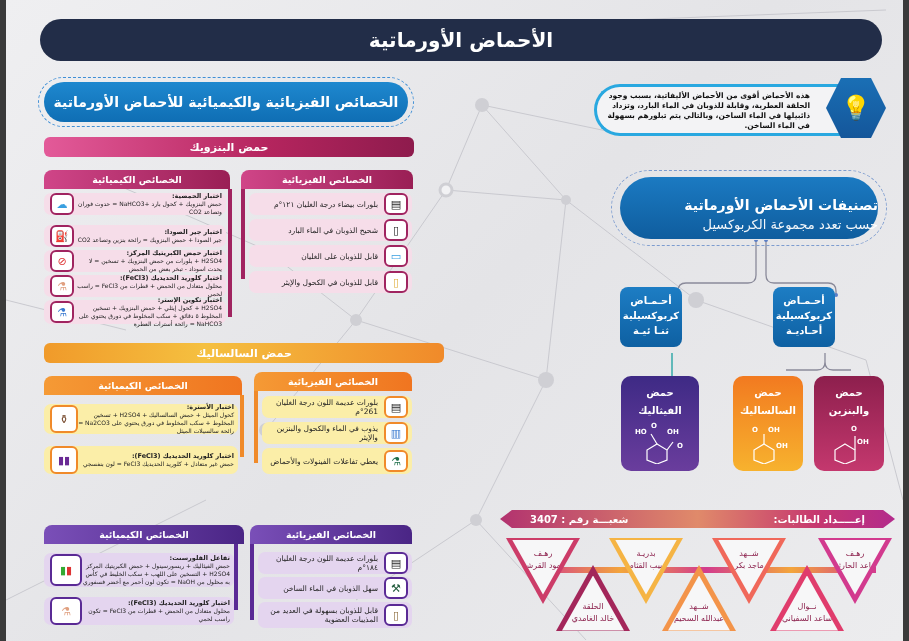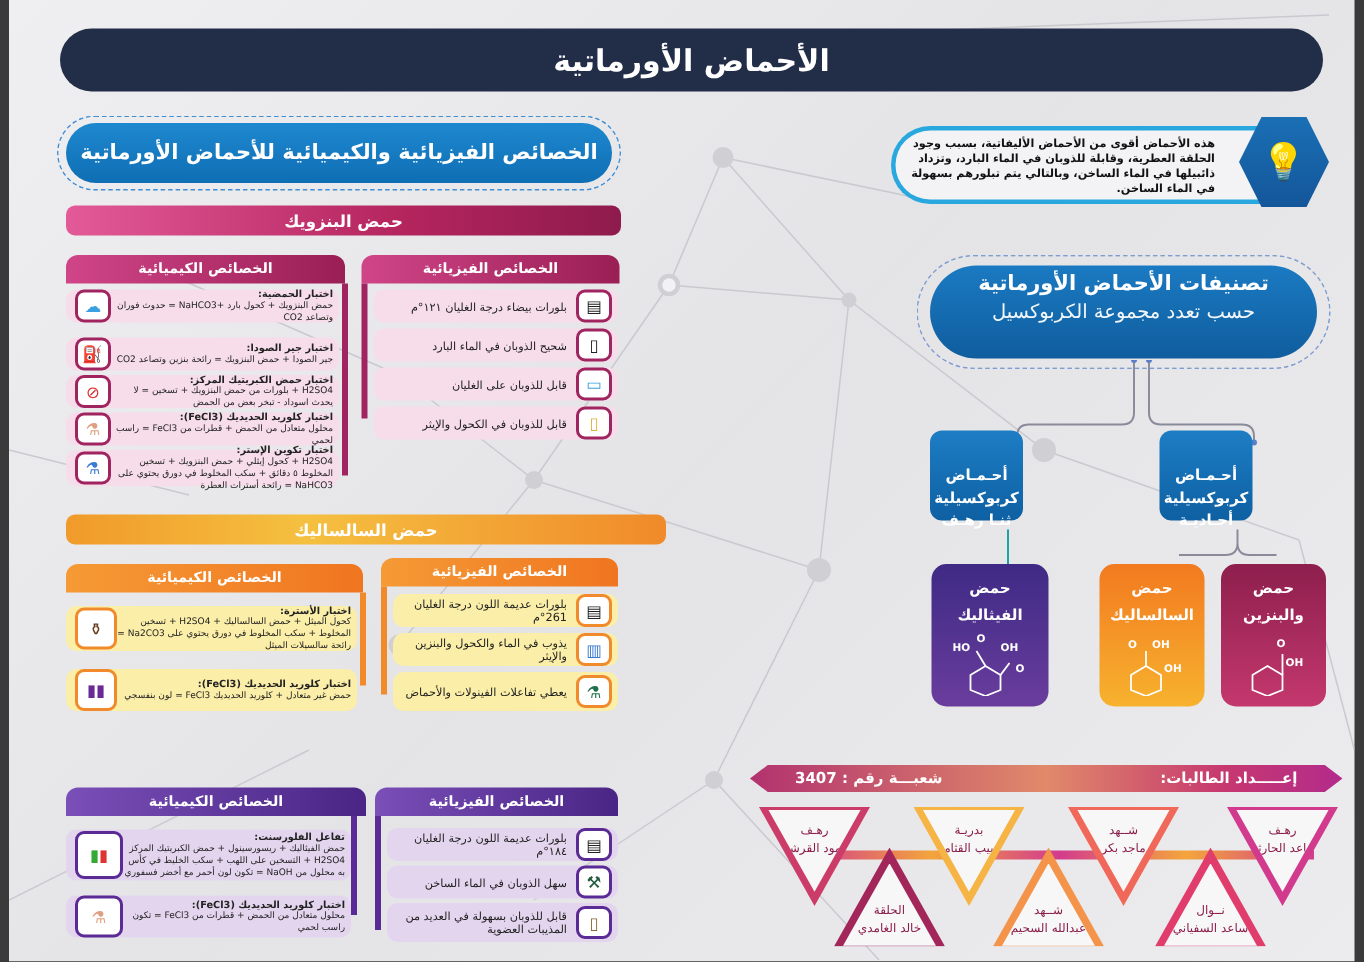--- a/index.html
+++ b/index.html
@@ -34,24 +34,24 @@
 .sal-ico{border-color:#f08a2a}
 .pht-item{background:#e4d5ef}
 .pht-ico{border-color:#5a2a95}
 .chem{direction:rtl;font-size:6px;color:#222;line-height:8px}
 .chem b{font-size:6.5px;display:block}
 
 .info{left:588px;top:84px;width:276px;height:52px;border:3px solid #29a8e0;border-radius:26px;background:#f3f3f5;border-right:none;padding:4px 60px 4px 8px;font-size:7.5px;line-height:10px;color:#111;font-weight:bold}
 .hex{left:820px;top:78px;width:60px;height:60px;background:linear-gradient(180deg,#1a6fb5,#14569a);clip-path:polygon(25% 0,75% 0,100% 50%,75% 100%,25% 100%,0 50%);display:flex;align-items:center;justify-content:center;font-size:24px}
 
 .cls-wrap{left:605px;top:170px;width:276px;height:76px;border:1.5px dashed #7d9ccf;border-radius:38px}
-.cls{left:614px;top:177px;width:258px;height:62px;background:linear-gradient(180deg,#1b7ac2,#0f5d9e);border-radius:31px;color:#fff;text-align:center;padding-top:4px}
+.cls{left:614px;top:177px;width:258px;height:62px;background:linear-gradient(180deg,#1b7ac2,#0f5d9e);border-radius:31px;color:#fff;text-align:right;padding-top:20px}
 .cls .t1{font-size:14px;font-weight:bold}
 .cls .t2{font-size:13px;margin-top:4px;opacity:.95}
-.sub{width:62px;height:60px;background:linear-gradient(180deg,#1d7dc4,#0e60a2);border-radius:8px;color:#fff;font-size:10px;font-weight:bold;text-align:center;line-height:15px;padding-top:23px}
+.sub{width:62px;height:60px;background:linear-gradient(180deg,#1d7dc4,#0e60a2);border-radius:8px;color:#fff;font-size:10px;font-weight:bold;text-align:center;line-height:15px;padding-top:6px}
 .acid{width:70px;height:95px;border-radius:10px;color:#fff;text-align:center;font-size:10px;font-weight:bold;padding-top:8px;line-height:18px}
 .acid svg{margin-top:2px}
 
 .ribbon{left:494px;top:510px;width:395px;height:18px;background:linear-gradient(90deg,#b2326f,#e08a6a 50%,#c6386f 80%,#b32b8c);clip-path:polygon(3% 0,97% 0,100% 50%,97% 100%,3% 100%,0 50%);color:#fff;font-size:10px;font-weight:bold;display:flex;justify-content:space-between;align-items:center;padding:0 30px}
 .stripe{left:530px;top:567px;width:340px;height:6px;background:linear-gradient(90deg,#d33c8d,#f3a53c,#d33c8d,#f3a53c,#d33c8d)}
 .tri{width:74px;height:66px;display:flex;align-items:center;justify-content:center;text-align:center}
 .tri-inner{font-size:8px;font-weight:normal;color:#8b1f4b;line-height:12px}
 .tri-down{clip-path:polygon(0 0,100% 0,50% 100%)}
 .tri-up{clip-path:polygon(50% 0,100% 100%,0 100%)}
 </style>
@@ -237,21 +237,21 @@
   </svg>
 
   <div class="abs sub" style="left:767px;top:287px">
     <div>أحـمـاض</div>
     <div>كربوكسيلية</div>
     <div>أحـاديـة</div>
   </div>
   <div class="abs sub" style="left:614px;top:287px">
     <div>أحـمـاض</div>
     <div>كربوكسيلية</div>
-    <div>ثنـا رهـف</div>
+    <div>ثنـا ئيـة</div>
   </div>
 
   <div class="abs acid" style="left:808px;top:376px;background:linear-gradient(180deg,#8d1f4d,#c4386e)">
     <div>حمض</div>
     <div>والبنزين</div>
     <svg width="44" height="42" viewBox="0 0 44 42">
       <polygon points="18,22 28,28 28,38 18,42 8,38 8,28" fill="none" stroke="#fff" stroke-width="1.2"></polygon>
       <line x1="28" y1="28" x2="28" y2="14" stroke="#fff" stroke-width="1.2"></line>
       <text x="24" y="9" fill="#fff" font-size="7">O</text>
         <text x="30" y="22" fill="#fff" font-size="7">OH</text>

